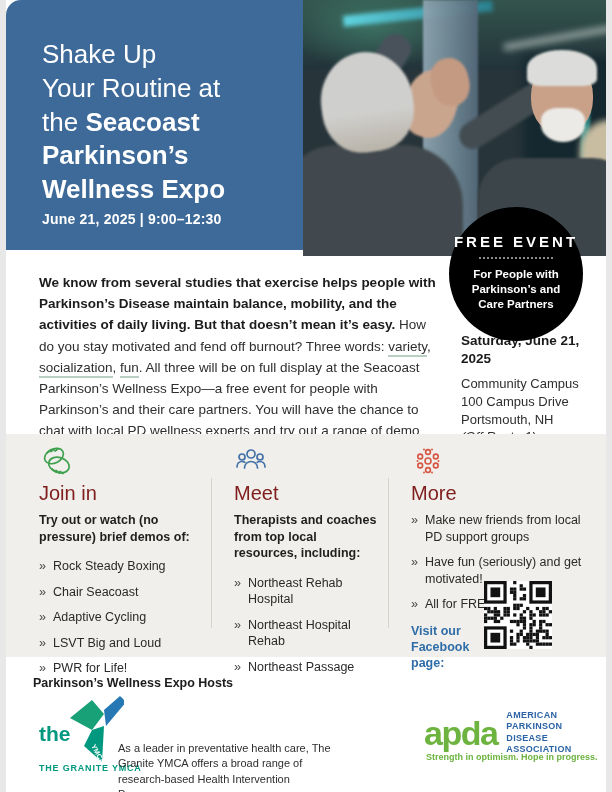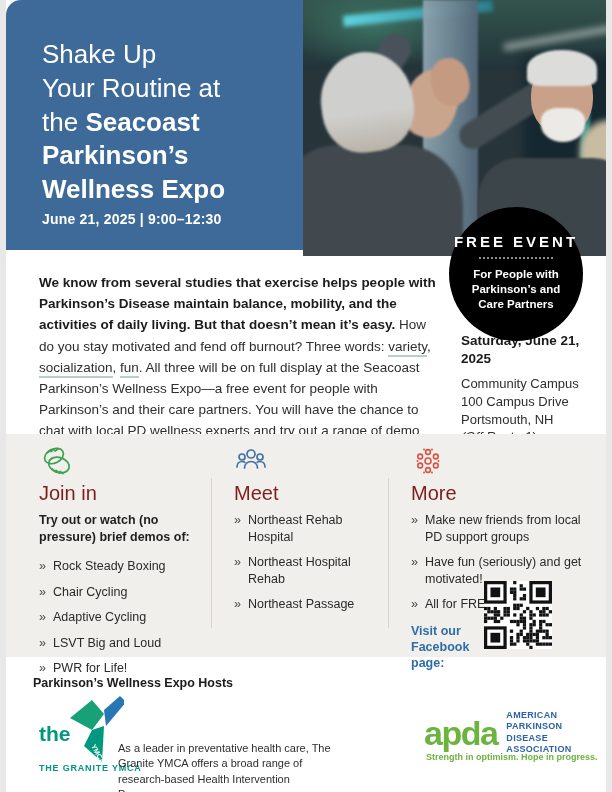--- a/index.html
+++ b/index.html
@@ -121,21 +121,21 @@
     </div>
     <h2>Join in</h2>
     <div class="sub">Try out or watch (no pressure) brief demos of:</div>
     <div>
         <div class="li">
           <span class="bullet">»</span>
           <span>Rock Steady Boxing</span>
         </div>
         <div class="li">
           <span class="bullet">»</span>
-          <span>Chair Cycling</span>
+          <span>Chair Seacoast</span>
         </div>
         <div class="li">
           <span class="bullet">»</span>
           <span>Adaptive Cycling</span>
         </div>
         <div class="li">
           <span class="bullet">»</span>
           <span>LSVT Big and Loud</span>
         </div>
         <div class="li">
@@ -150,20 +150,21 @@
       <svg width="34" height="34" viewBox="0 0 34 34" fill="none" stroke="#4472a8" stroke-width="1.7" stroke-linecap="round">
         <circle cx="17" cy="10" r="4"></circle>
         <circle cx="8" cy="13" r="3"></circle>
         <circle cx="26" cy="13" r="3"></circle>
         <path d="M10.5 24 c0-4 3-6.5 6.5-6.5 s6.5 2.5 6.5 6.5"></path>
         <path d="M3 23 c0-3.5 2.3-5.5 5-5.5 c1 0 2 .3 2.8 .8"></path>
         <path d="M31 23 c0-3.5 -2.3-5.5 -5-5.5 c-1 0 -2 .3 -2.8 .8"></path>
       </svg>
     </div>
     <h2>Meet</h2>
+    <div class="sub">Therapists and coaches from top local resources, including:</div>
     <div>
         <div class="li">
           <span class="bullet">»</span>
           <span>Northeast Rehab Hospital</span>
         </div>
         <div class="li">
           <span class="bullet">»</span>
           <span>Northeast Hospital Rehab</span>
         </div>
         <div class="li">

